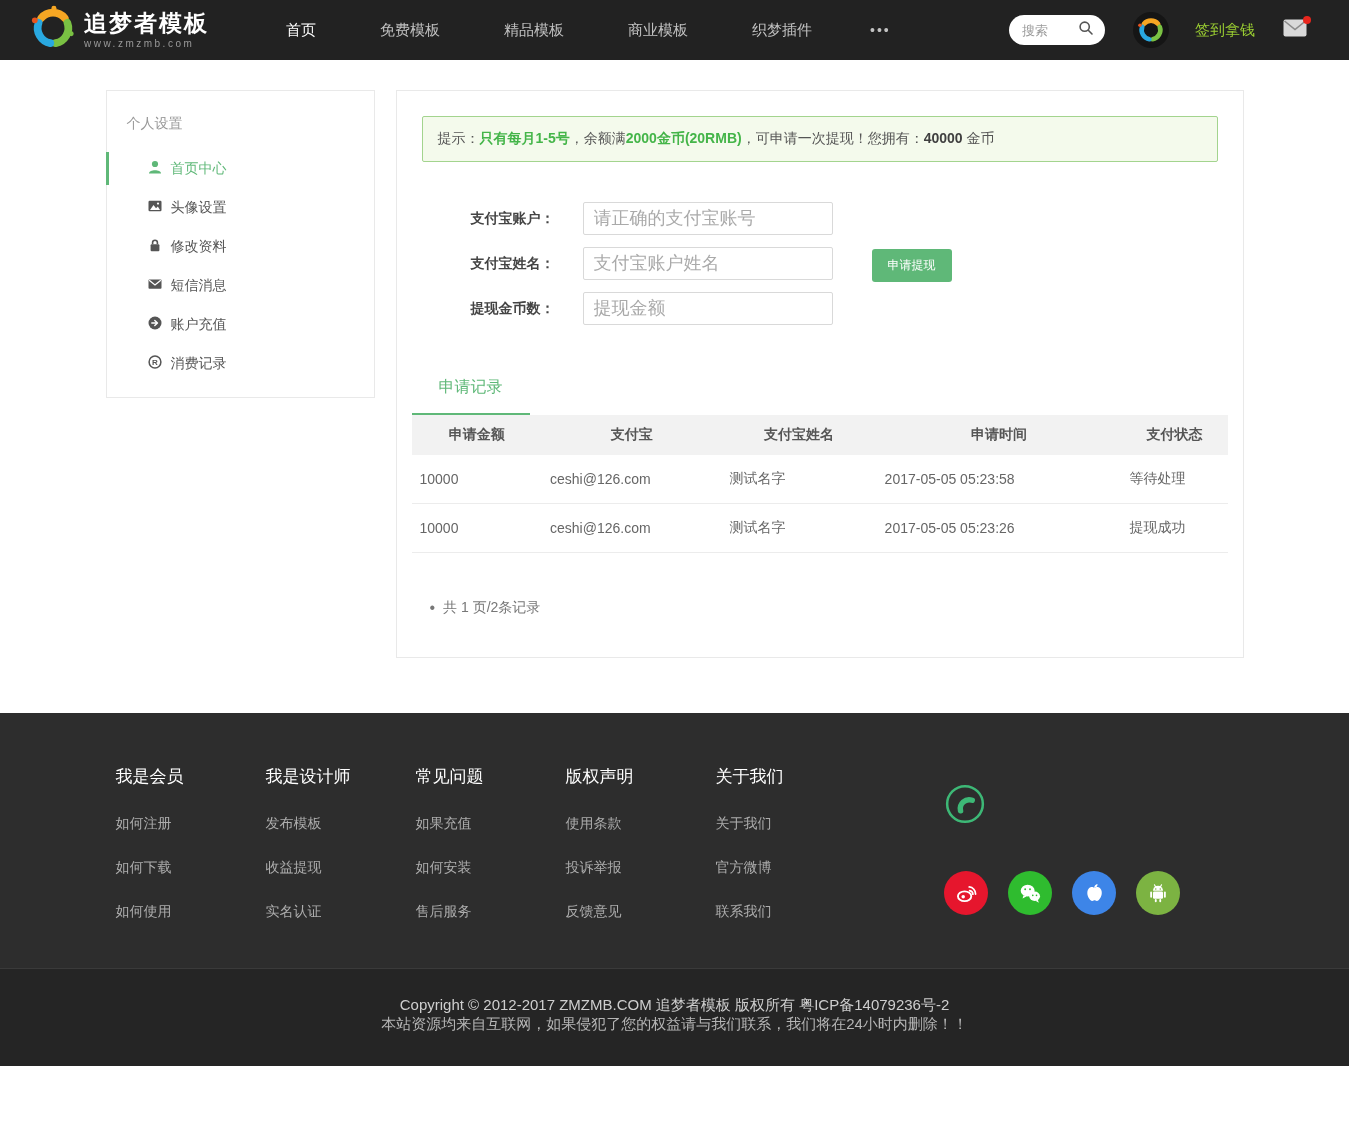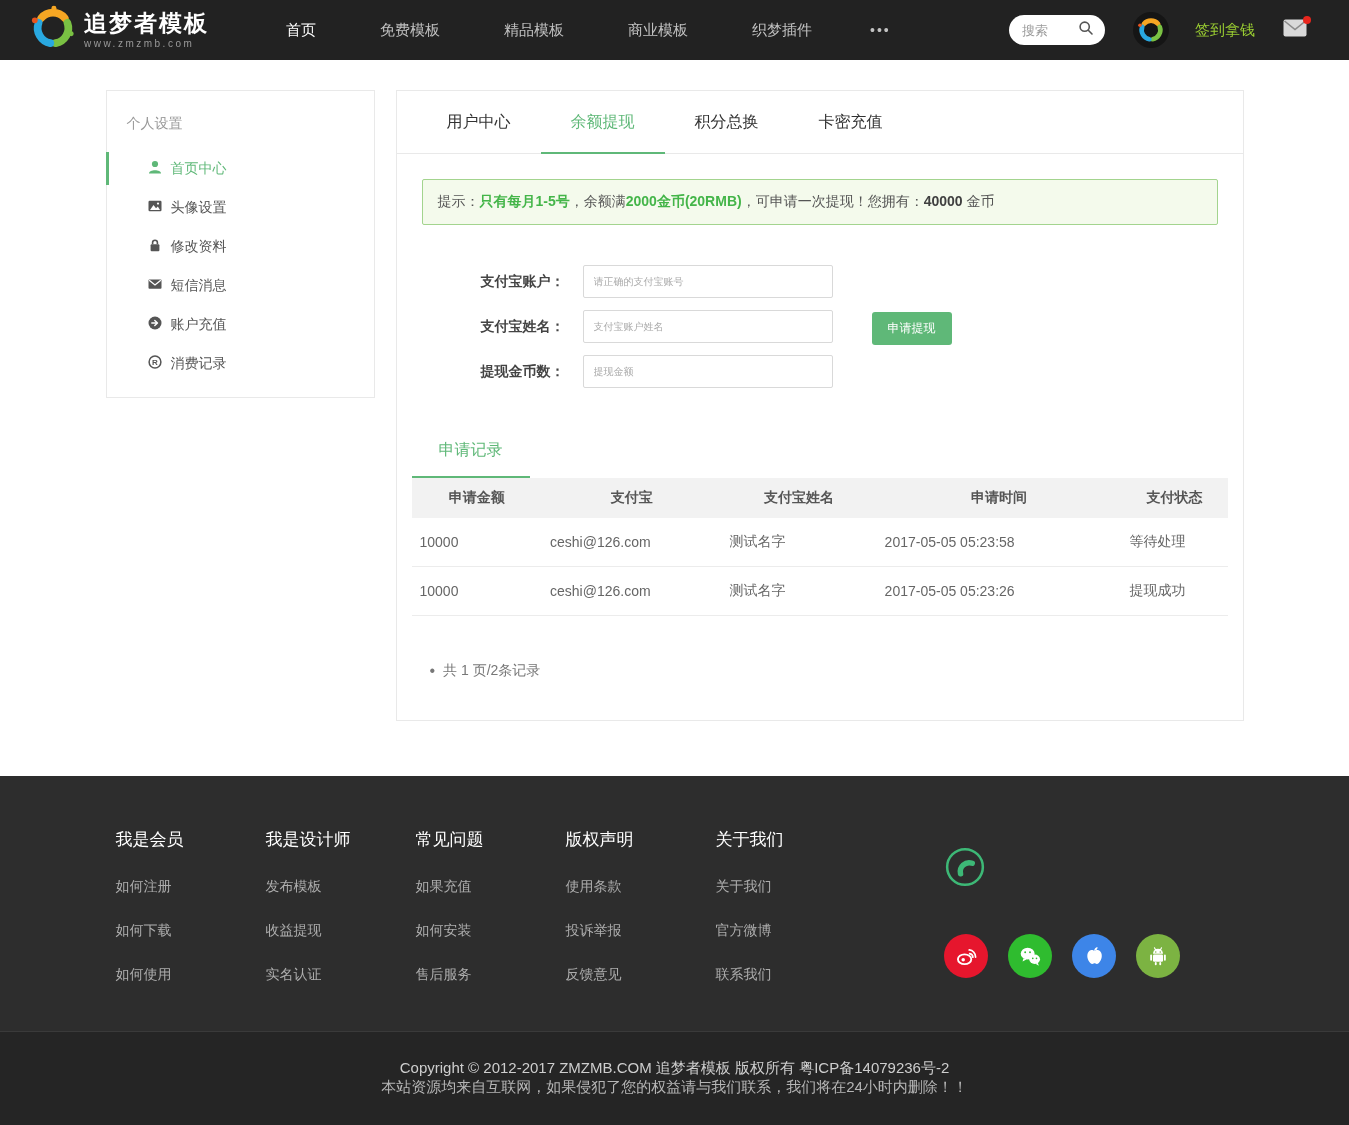--- a/index.html
+++ b/index.html
@@ -39,22 +39,22 @@
   .tabs { display:flex; border-bottom:1px solid #e9e9e9; padding-left:20px; }
   .tab { font-size:16px; color:#333; padding:21px 30px 19px; cursor:pointer; border-bottom:2px solid transparent; margin-bottom:-1px; }
   .tab.active { color:#5fb878; border-bottom-color:#5fb878; }
 
   .alert { margin:25px; border:1px solid #a3d48e; background:#f4faec; border-radius:2px; padding:13px 15px; font-size:14px; color:#555; }
   .alert b { color:#44b549; }
   .alert .num { color:#404040; font-weight:bold; }
 
   .withdraw-form { position:relative; margin-top:40px; padding-left:66px; }
   .form-row { display:flex; align-items:center; margin-bottom:12px; }
-  .form-label { width:120px; text-align:right; font-size:14px; font-weight:bold; color:#444; padding-right:18px; white-space:nowrap; }
-  .form-input { width:250px; height:33px; border:1px solid #d9d9d9; border-radius:2px; padding:0 10px; font-size:10px; color:#333; outline:none; font-family:inherit; }
+  .form-label { width:120px; text-align:right; font-size:14px; font-weight:bold; color:#444; padding-right:28px; white-space:nowrap; }
+  .form-input { width:250px; height:33px; border:1px solid #d9d9d9; border-radius:2px; padding:0 10px; font-size:18px; color:#333; outline:none; font-family:inherit; }
   .form-input::placeholder { color:#aaa; }
   .submit-btn { position:absolute; left:475px; top:47px; background:#5fb878; color:#fff; border:none; border-radius:3px; font-size:12px; padding:8px 16px; cursor:pointer; font-family:inherit; }
 
   .records { margin:42px 15px 0; }
   .records-tab { display:inline-block; color:#5fb878; font-size:16px; padding:10px 27px 15px; border-bottom:2px solid #5fb878; cursor:default; }
   .rec-table { width:100%; border-collapse:collapse; }
   .rec-table th { background:#f2f2f2; color:#555; font-size:14px; font-weight:bold; padding:11px 8px; }
   .rec-table td { color:#666; font-size:14px; padding:15px 8px; border-bottom:1px solid #ececec; }
   .status-pending { color:#ff0000; }
   .status-done { color:#666; }
@@ -203,26 +203,20 @@
           <svg width="14" height="14" viewBox="0 0 14 14">
             <circle cx="7" cy="7" r="5.9" fill="none" stroke="#555" stroke-width="1.5"></circle>
             <text x="7" y="9.8" text-anchor="middle" font-size="8" font-weight="bold" fill="#555" font-family="inherit">R</text>
           </svg>
         </span>
         <span>消费记录</span>
       </div>
     </aside>
 
     <section class="content">
-      <div class="tabs">
-        <div class="tab">用户中心</div>
-        <div class="tab active">余额提现</div>
-        <div class="tab">积分总换</div>
-        <div class="tab">卡密充值</div>
-      </div>
 
       <div class="alert">
         <span>提示：</span><b>只有每月1-5号</b><span>，余额满</span><b>2000金币(20RMB)</b><span>，可申请一次提现！您拥有：</span><span class="num">40000</span><span> 金币</span>
       </div>
 
       <div class="withdraw-form">
         <div class="form-row">
           <label class="form-label">支付宝账户：</label>
           <input class="form-input" type="text" placeholder="请正确的支付宝账号" style="">
         </div>

